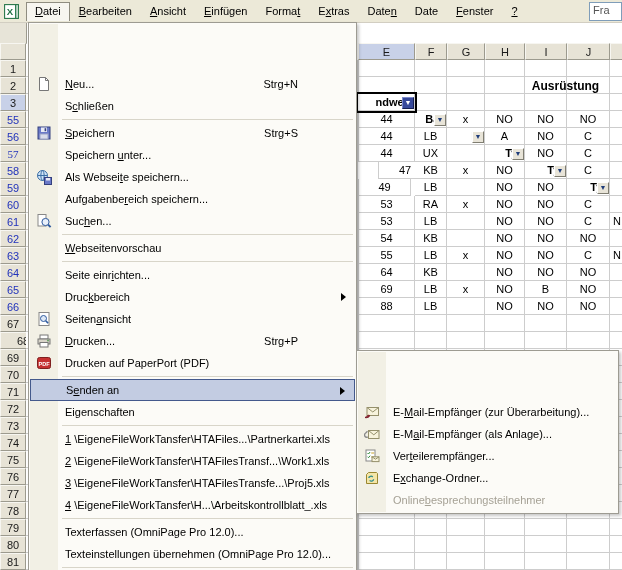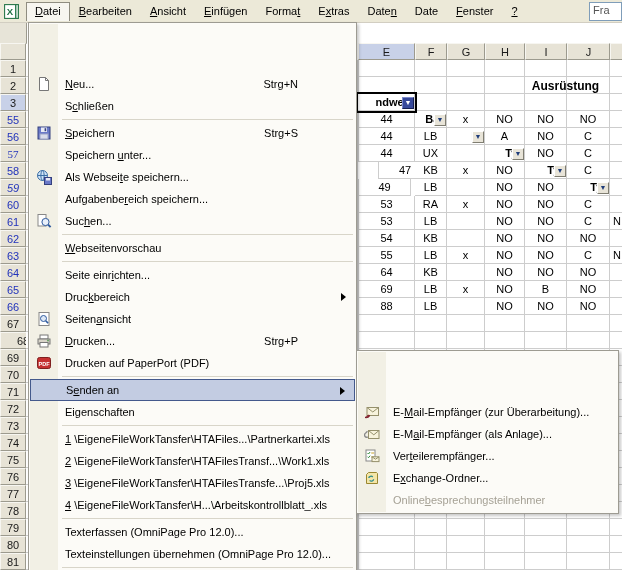--- a/index.html
+++ b/index.html
@@ -130,21 +130,21 @@
     <div class="cell kcol" style="left: 610px; top: 145px; width: 43px; height: 17px;"></div>
     <div class="hcell bluenum" style="left: 0px; top: 162px; width: 26px; height: 17px;">58</div>
     <div class="cell" style="left: 26px; top: 162px; width: 332px; height: 17px;"></div>
     <div class="cell" style="left: 358px; top: 162px; width: 54px; height: 17px; border-left: 1px solid rgb(205, 205, 205); margin-left: 20px;">47</div>
     <div class="cell" style="left: 415px; top: 162px; width: 32px; height: 17px;">KB</div>
     <div class="cell" style="left: 447px; top: 162px; width: 38px; height: 17px;">x</div>
     <div class="cell" style="left: 485px; top: 162px; width: 40px; height: 17px;">NO</div>
     <div class="cell" style="left: 525px; top: 162px; width: 42px; height: 17px;">NO</div>
     <div class="cell" style="left: 567px; top: 162px; width: 43px; height: 17px;">C</div>
     <div class="cell kcol" style="left: 610px; top: 162px; width: 43px; height: 17px;"></div>
-    <div class="hcell bluenum" style="left: 0px; top: 179px; width: 26px; height: 17px; font-style: italic;">59</div>
+    <div class="hcell bluenum" style="left: 0px; top: 179px; width: 26px; height: 17px;">59</div>
     <div class="cell" style="left: 26px; top: 179px; width: 332px; height: 17px;"></div>
     <div class="cell" style="left: 358px; top: 179px; width: 53px; height: 17px; border-left: 1px solid rgb(205, 205, 205);">49</div>
     <div class="cell" style="left: 415px; top: 179px; width: 32px; height: 17px;">LB</div>
     <div class="cell" style="left: 447px; top: 179px; width: 38px; height: 17px;"></div>
     <div class="cell" style="left: 485px; top: 179px; width: 40px; height: 17px;">NO</div>
     <div class="cell" style="left: 525px; top: 179px; width: 42px; height: 17px;">NO</div>
     <div class="cell" style="left: 567px; top: 179px; width: 43px; height: 17px;">NO</div>
     <div class="cell kcol" style="left: 610px; top: 179px; width: 43px; height: 17px;"></div>
     <div class="hcell bluenum" style="left: 0px; top: 196px; width: 26px; height: 17px;">60</div>
     <div class="cell" style="left: 26px; top: 196px; width: 332px; height: 17px;"></div>

